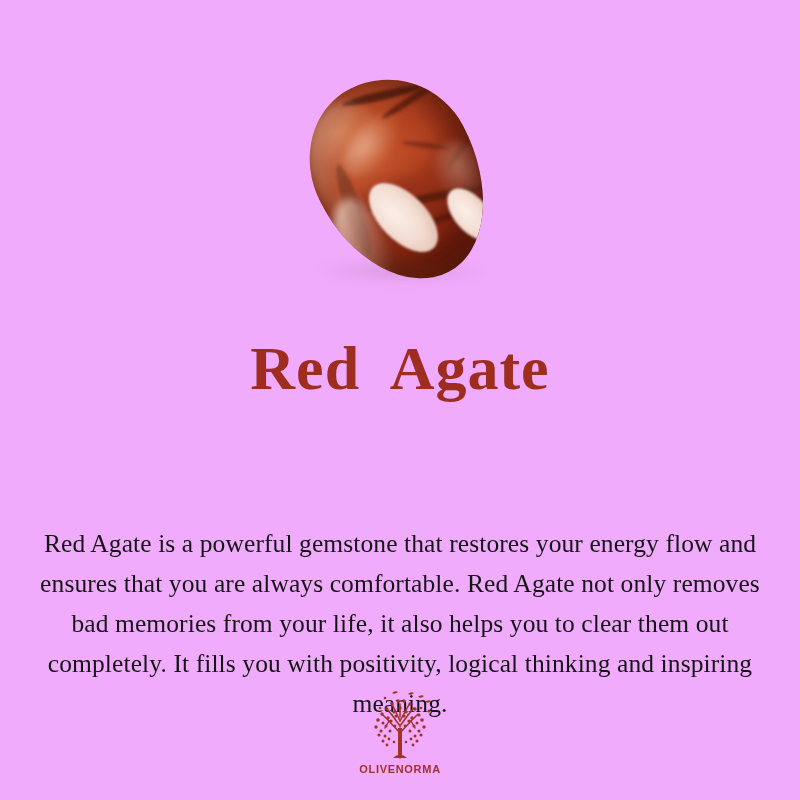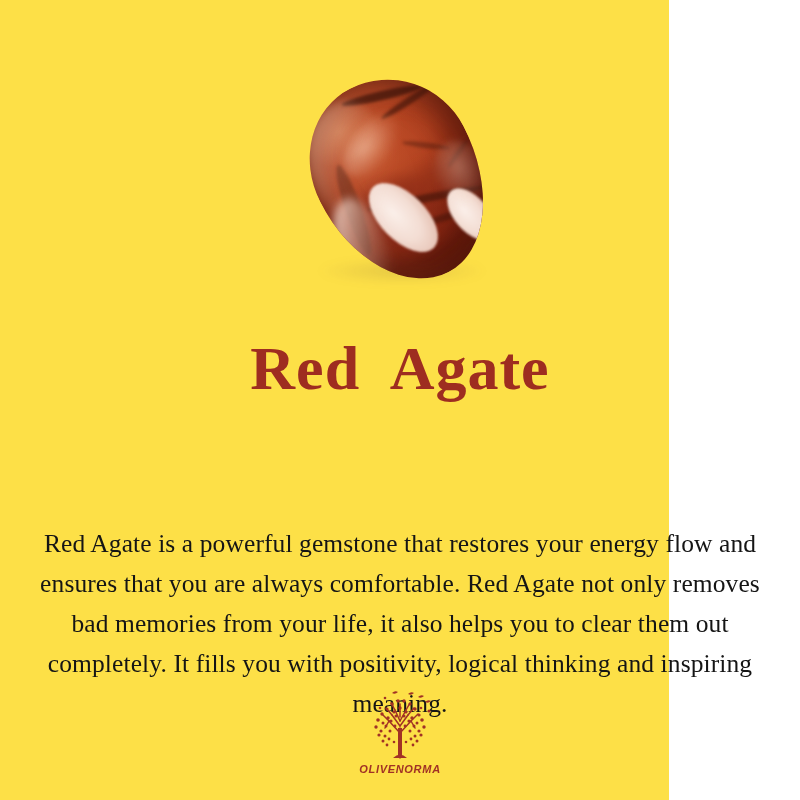--- a/index.html
+++ b/index.html
@@ -11,23 +11,23 @@
   body {
     width: 800px;
     height: 800px;
     overflow: hidden;
     font-family: "Liberation Serif", "DejaVu Serif", serif;
     -webkit-font-smoothing: antialiased;
   }
 
   .card {
     position: relative;
-    width: 669px;
+    width: 800px;
     height: 800px;
-    background: #fde047;
+    background: #f0abfc;
     box-sizing: border-box;
   }
 
   
   .stone-stage {
     position: absolute;
     left: 0;
     top: 0;
     width: 800px;
     height: 320px;
@@ -220,21 +220,20 @@
   }
 
   
   .logo {
     position: absolute;
     left: 350px;
     top: 688px;
     width: 100px;
     height: 100px;
     text-align: center;
-    font-style: italic;
   }
   .logo-mark {
     display: block;
     margin: 0 auto;
   }
   .logo-word {
     display: block;
     margin-top: 1px;
     font-family: "Liberation Sans", "DejaVu Sans", sans-serif;
     font-size: 11px;

